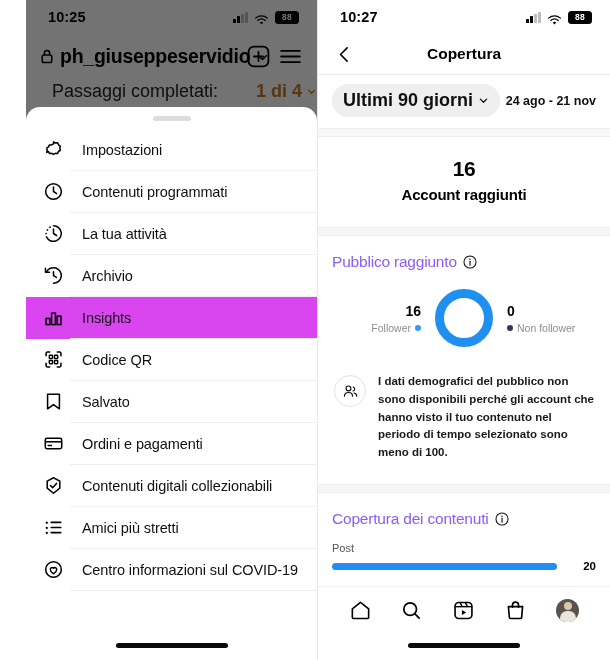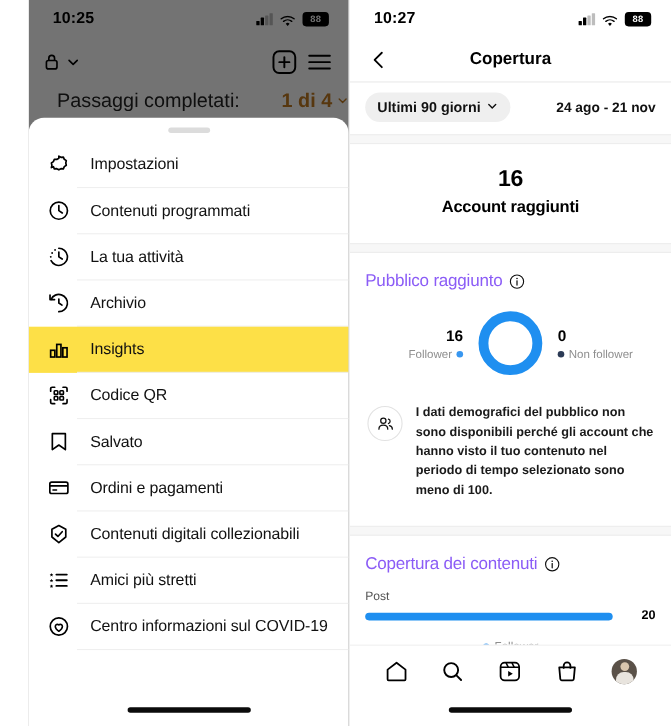--- a/index.html
+++ b/index.html
@@ -53,21 +53,21 @@
   .sheet {
     position: absolute; left: 0; right: 0; top: 107px; bottom: 0;
     background: #fff; border-radius: 14px 14px 0 0; overflow: hidden;
   }
   .grabber { width: 38px; height: 4.5px; border-radius: 3px; background: #dcdcdc; margin: 9px auto 4px; }
   .menu { padding-top: 4px; }
   .menu-item {
     position: relative; display: flex; align-items: center; gap: 18px;
     height: 42px; padding: 0 16px 0 16px; cursor: pointer;
   }
-  .menu-item.active { background: #fde047; }
+  .menu-item.active { background: #d946ef; }
   .menu-item .mi-ico { width: 22px; height: 22px; flex: none; display: flex; align-items: center; justify-content: center; }
   .menu-item .mi-label { font-size: 14.5px; color: #111; letter-spacing: -.1px; }
   .menu-item::after {
     content: ""; position: absolute; left: 44px; right: 0; bottom: 0;
     height: 1px; background: #efefef;
   }
   .menu-item:last-child::after { background: #efefef; }
 
   
   .home-ind {
@@ -80,21 +80,21 @@
   .nav-back { width: 24px; height: 24px; display: flex; align-items: center; justify-content: center; }
   .nav-title {
     position: absolute; left: 0; right: 0; text-align: center;
     font-size: 15.5px; font-weight: 700; color: #000; pointer-events: none;
   }
   .hairline { height: 1px; background: #e9e9e9; }
   .filter-row { display: flex; align-items: center; justify-content: space-between; padding: 9px 14px 11px; }
   .chip {
     display: inline-flex; align-items: center; gap: 5px;
     background: #efefef; border-radius: 16px; padding: 6px 11px;
-    font-size: 13px; font-weight: 700; color: #111;
+    font-size: 18px; font-weight: 700; color: #111;
   }
   .date-range { font-size: 12.5px; font-weight: 700; color: #111; }
 
   .block-gap { height: 9px; background: #f7f7f7; border-top: 1px solid #ededed; border-bottom: 1px solid #ededed; }
 
   .summary { padding: 20px 0 24px; text-align: center; }
   .summary-num { font-size: 21px; font-weight: 700; color: #000; letter-spacing: -.3px; }
   .summary-lbl { font-size: 15px; font-weight: 700; color: #000; margin-top: 5px; letter-spacing: -.2px; }
 
   .sec-title-row { display: flex; align-items: center; gap: 6px; padding: 17px 14px 0; }
@@ -183,20 +183,21 @@
       </div>
 
       <div class="ig-header">
         <div class="ig-user">
           <span class="lock-ico">
             <svg viewBox="0 0 14 16" width="14" height="16">
                 <rect x="2.2" y="7" width="9.6" height="7.6" rx="1.8" stroke="#000" stroke-width="1.5" fill="none"></rect>
                 <path d="M4.4 7V5a2.6 2.6 0 015.2 0v2" stroke="#000" stroke-width="1.5" fill="none"></path>
               </svg>
           </span>
+          <span class="ig-username">ph_giuseppeservidio</span>
           <span class="chev-d">
             <svg viewBox="0 0 14 14" width="13" height="13">
                 <path d="M3 5.2L7 9.2l4-4" stroke="#000" stroke-width="1.6" fill="none" stroke-linecap="round" stroke-linejoin="round"></path>
               </svg>
           </span>
         </div>
         <div class="hdr-btn">
           <svg viewBox="0 0 24 24" width="25" height="25">
               <rect x="2.5" y="2.5" width="19" height="19" rx="5" stroke="#000" stroke-width="1.7" fill="none"></rect>
               <path d="M12 7.6v8.8M7.6 12h8.8" stroke="#000" stroke-width="1.7" stroke-linecap="round"></path>

